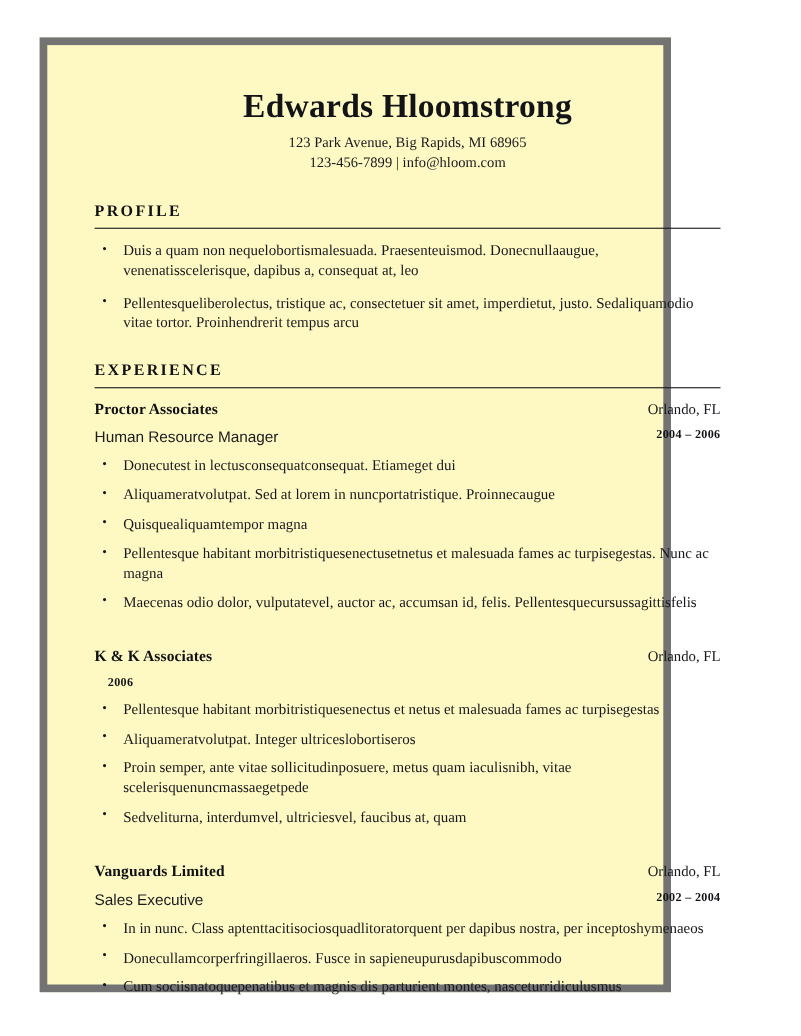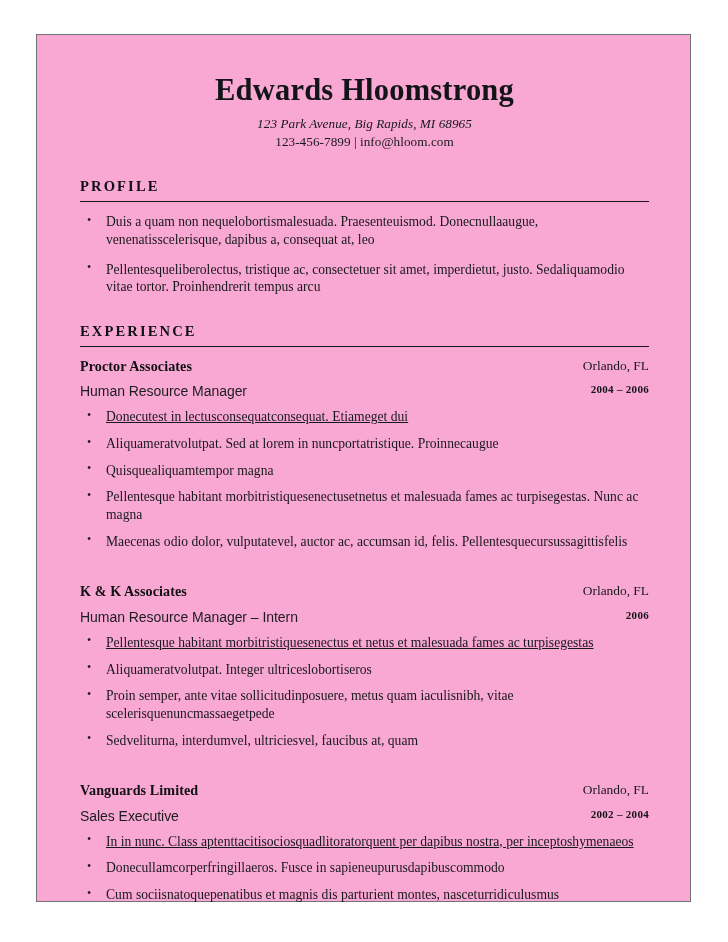--- a/index.html
+++ b/index.html
@@ -15,24 +15,24 @@
     font-family: "Liberation Serif", serif;
     color: #15161a;
     overflow: hidden;
   }
 
   
   .page-sheet {
     position: absolute;
     left: 36px;
     top: 34px;
-    width: 655px;
+    width: 574px;
     height: 868px;
-    background: #f9a8d4;
-    border: 1px solid #737373;
+    background: #fef9c3;
+    border: 7px solid #737373;
     box-sizing: border-box;
   }
 
   .page-inner {
     position: absolute;
     left: 43px;
     top: 0;
     width: 569px;
   }
 
@@ -50,21 +50,21 @@
     color: #131417;
     white-space: nowrap;
   }
   .contact-line {
     font-family: "Liberation Serif", serif;
     font-size: 13.2px;
     line-height: 1.32;
     color: #17181c;
     letter-spacing: 0.05px;
   }
-  .contact-line.first { margin-top: 9px; font-style: italic; }
+  .contact-line.first { margin-top: 9px; }
 
   
   .section { margin-top: 0; }
   .section-title {
     font-family: "Liberation Serif", serif;
     font-weight: bold;
     font-size: 14.6px;
     letter-spacing: 2.1px;
     color: #101115;
     text-transform: uppercase;
@@ -96,21 +96,21 @@
     left: 7px;
     top: -0.5px;
     font-size: 12px;
     color: #17181c;
   }
 
   .profile-bullets li { margin-top: 12px; }
   .profile-bullets li:first-child { margin-top: 11px; }
 
   .job-bullets li { margin-top: 9px; }
-  .job-bullets li:first-child { margin-top: 8px; text-decoration: underline; }
+  .job-bullets li:first-child { margin-top: 8px; }
 
   
   .job { margin-top: 0; }
   .job + .job { margin-top: 32px; }
 
   .job-row {
     display: flex;
     justify-content: space-between;
     align-items: flex-start;
     width: 100%;
@@ -190,21 +190,20 @@
           <li>Maecenas odio dolor, vulputatevel, auctor ac, accumsan id, felis. Pellentesquecursussagittisfelis</li>
         </ul>
       </div>
 
       <div class="job">
         <div class="job-row">
           <span class="company">K &amp; K Associates</span>
           <span class="location">Orlando, FL</span>
         </div>
         <div class="job-row title-row">
-          <span class="jobtitle">Human Resource Manager – Intern</span>
           <span class="dates">2006</span>
         </div>
         <ul class="bullets job-bullets">
           <li>Pellentesque habitant morbitristiquesenectus et netus et malesuada fames ac turpisegestas</li>
           <li>Aliquameratvolutpat. Integer ultriceslobortiseros</li>
           <li>Proin semper, ante vitae sollicitudinposuere, metus quam iaculisnibh, vitae scelerisquenuncmassaegetpede</li>
           <li>Sedveliturna, interdumvel, ultriciesvel, faucibus at, quam</li>
         </ul>
       </div>
 

